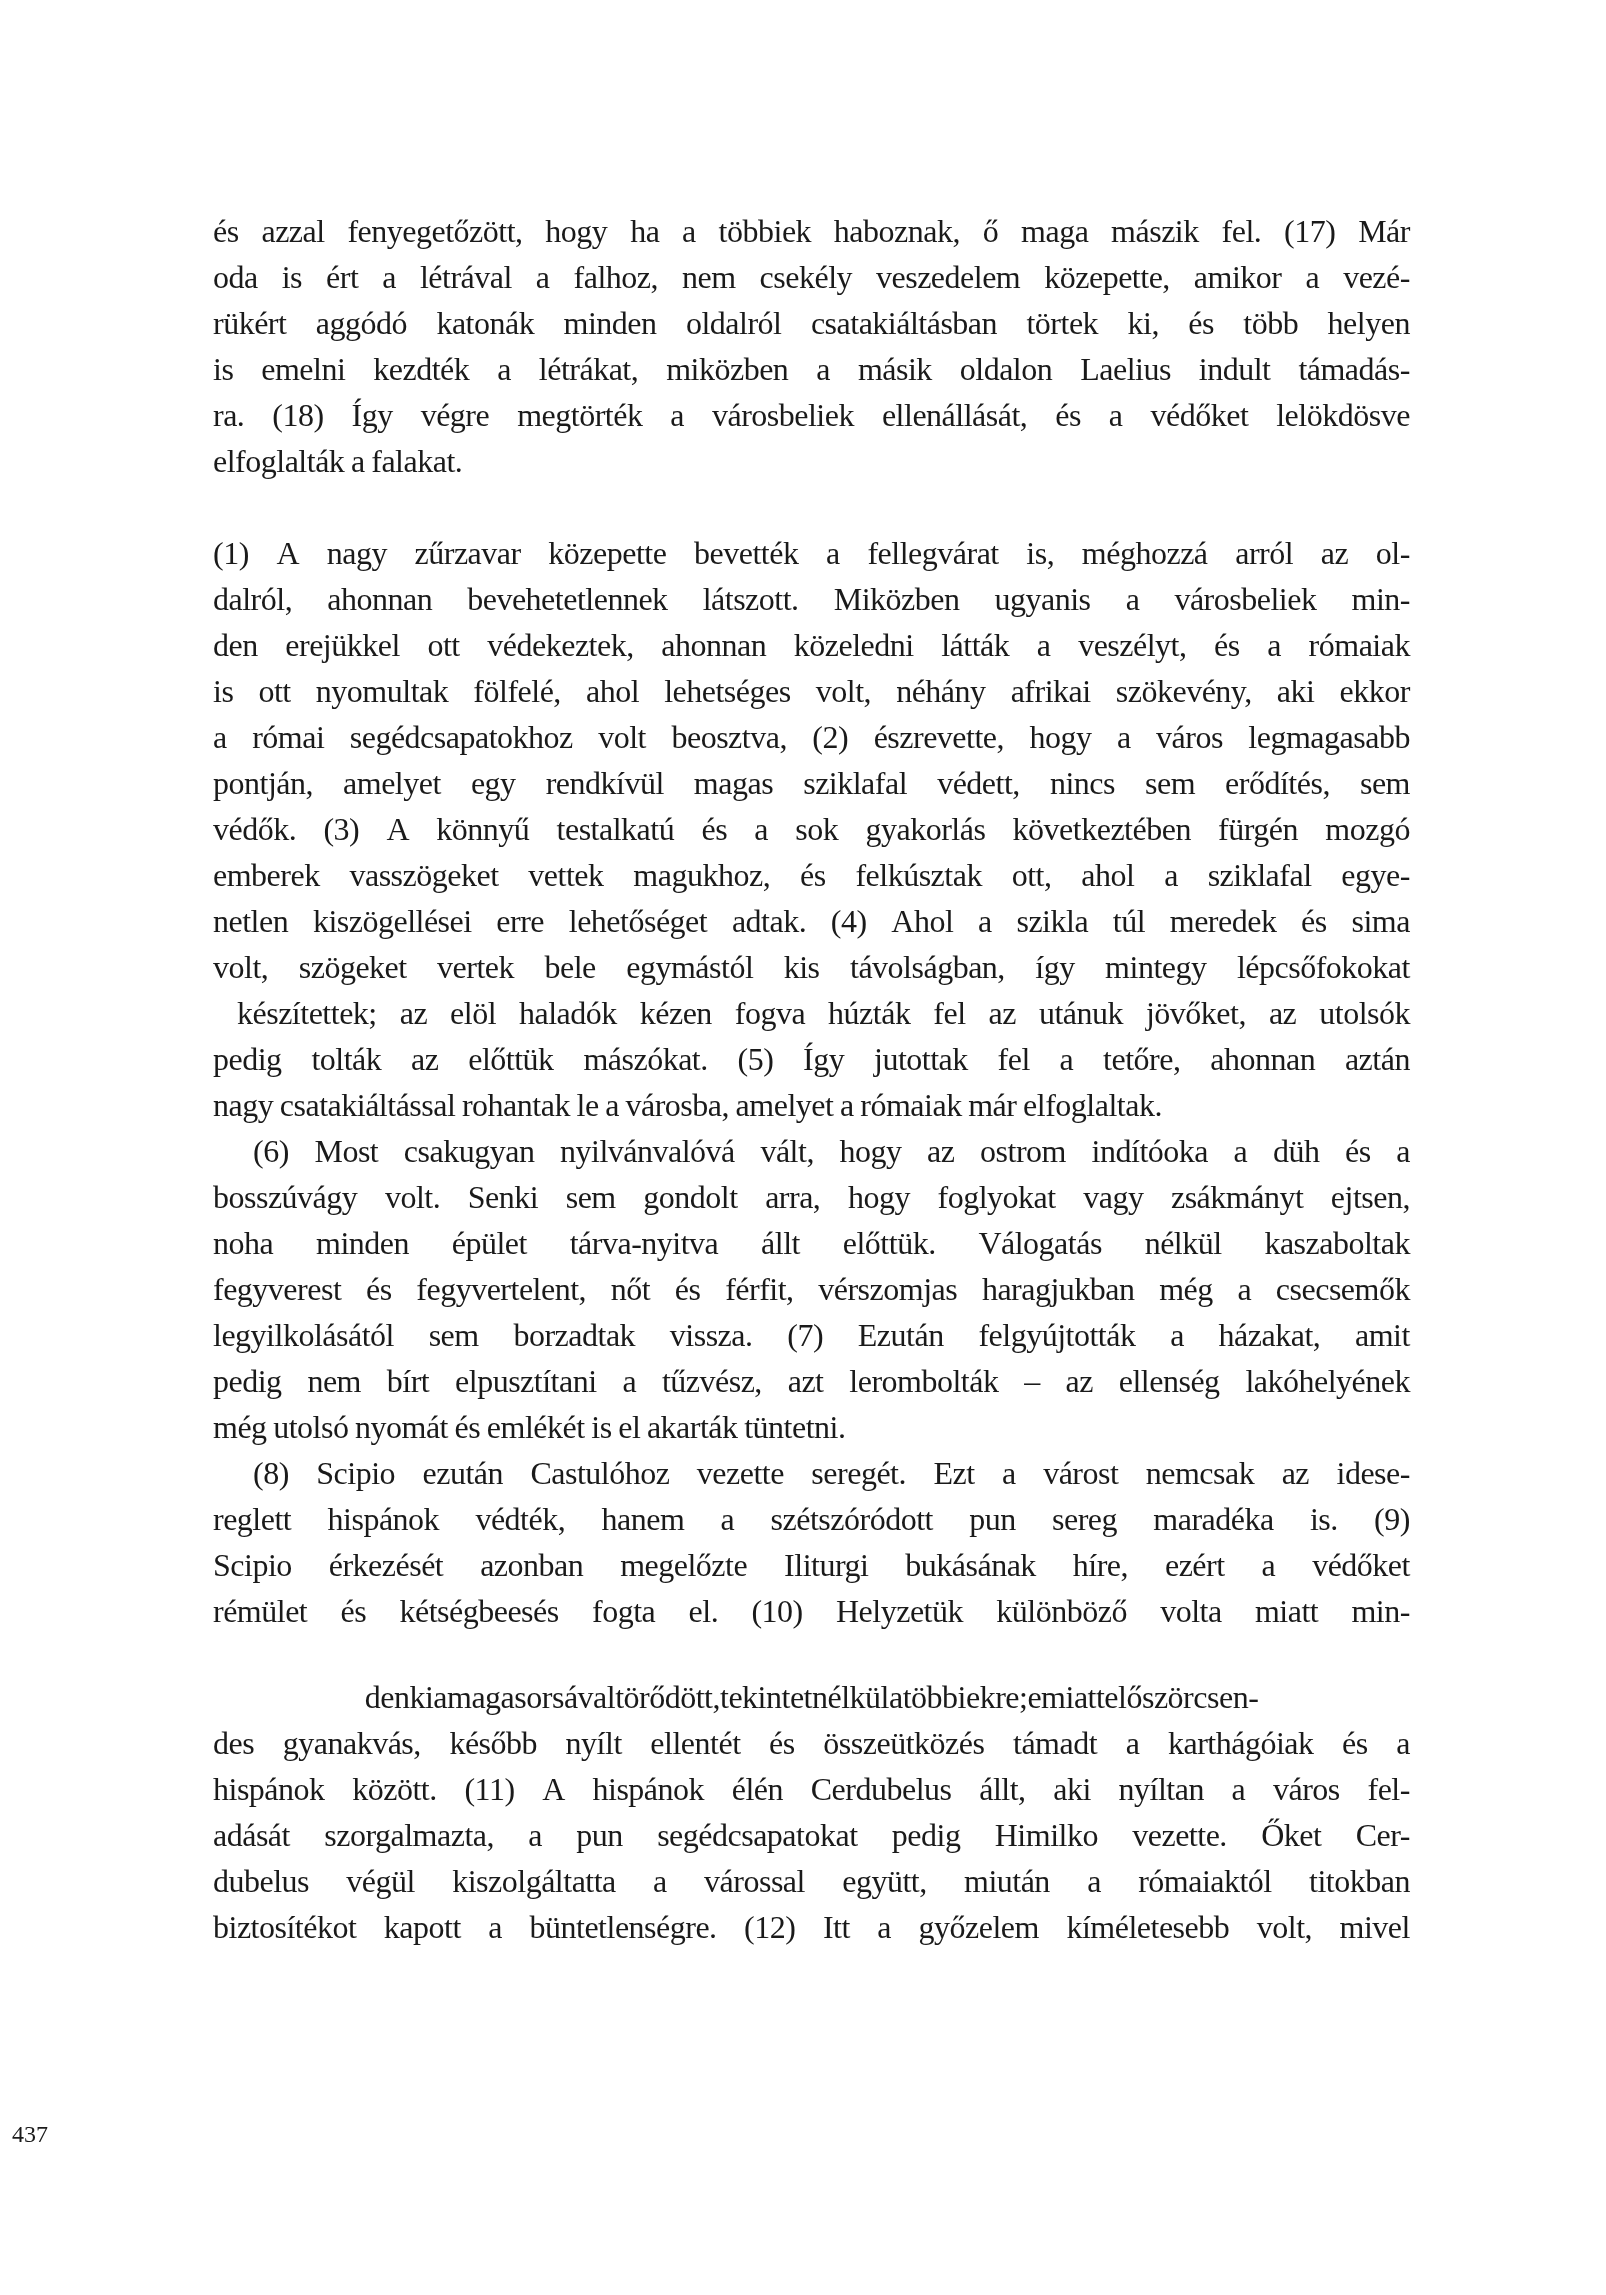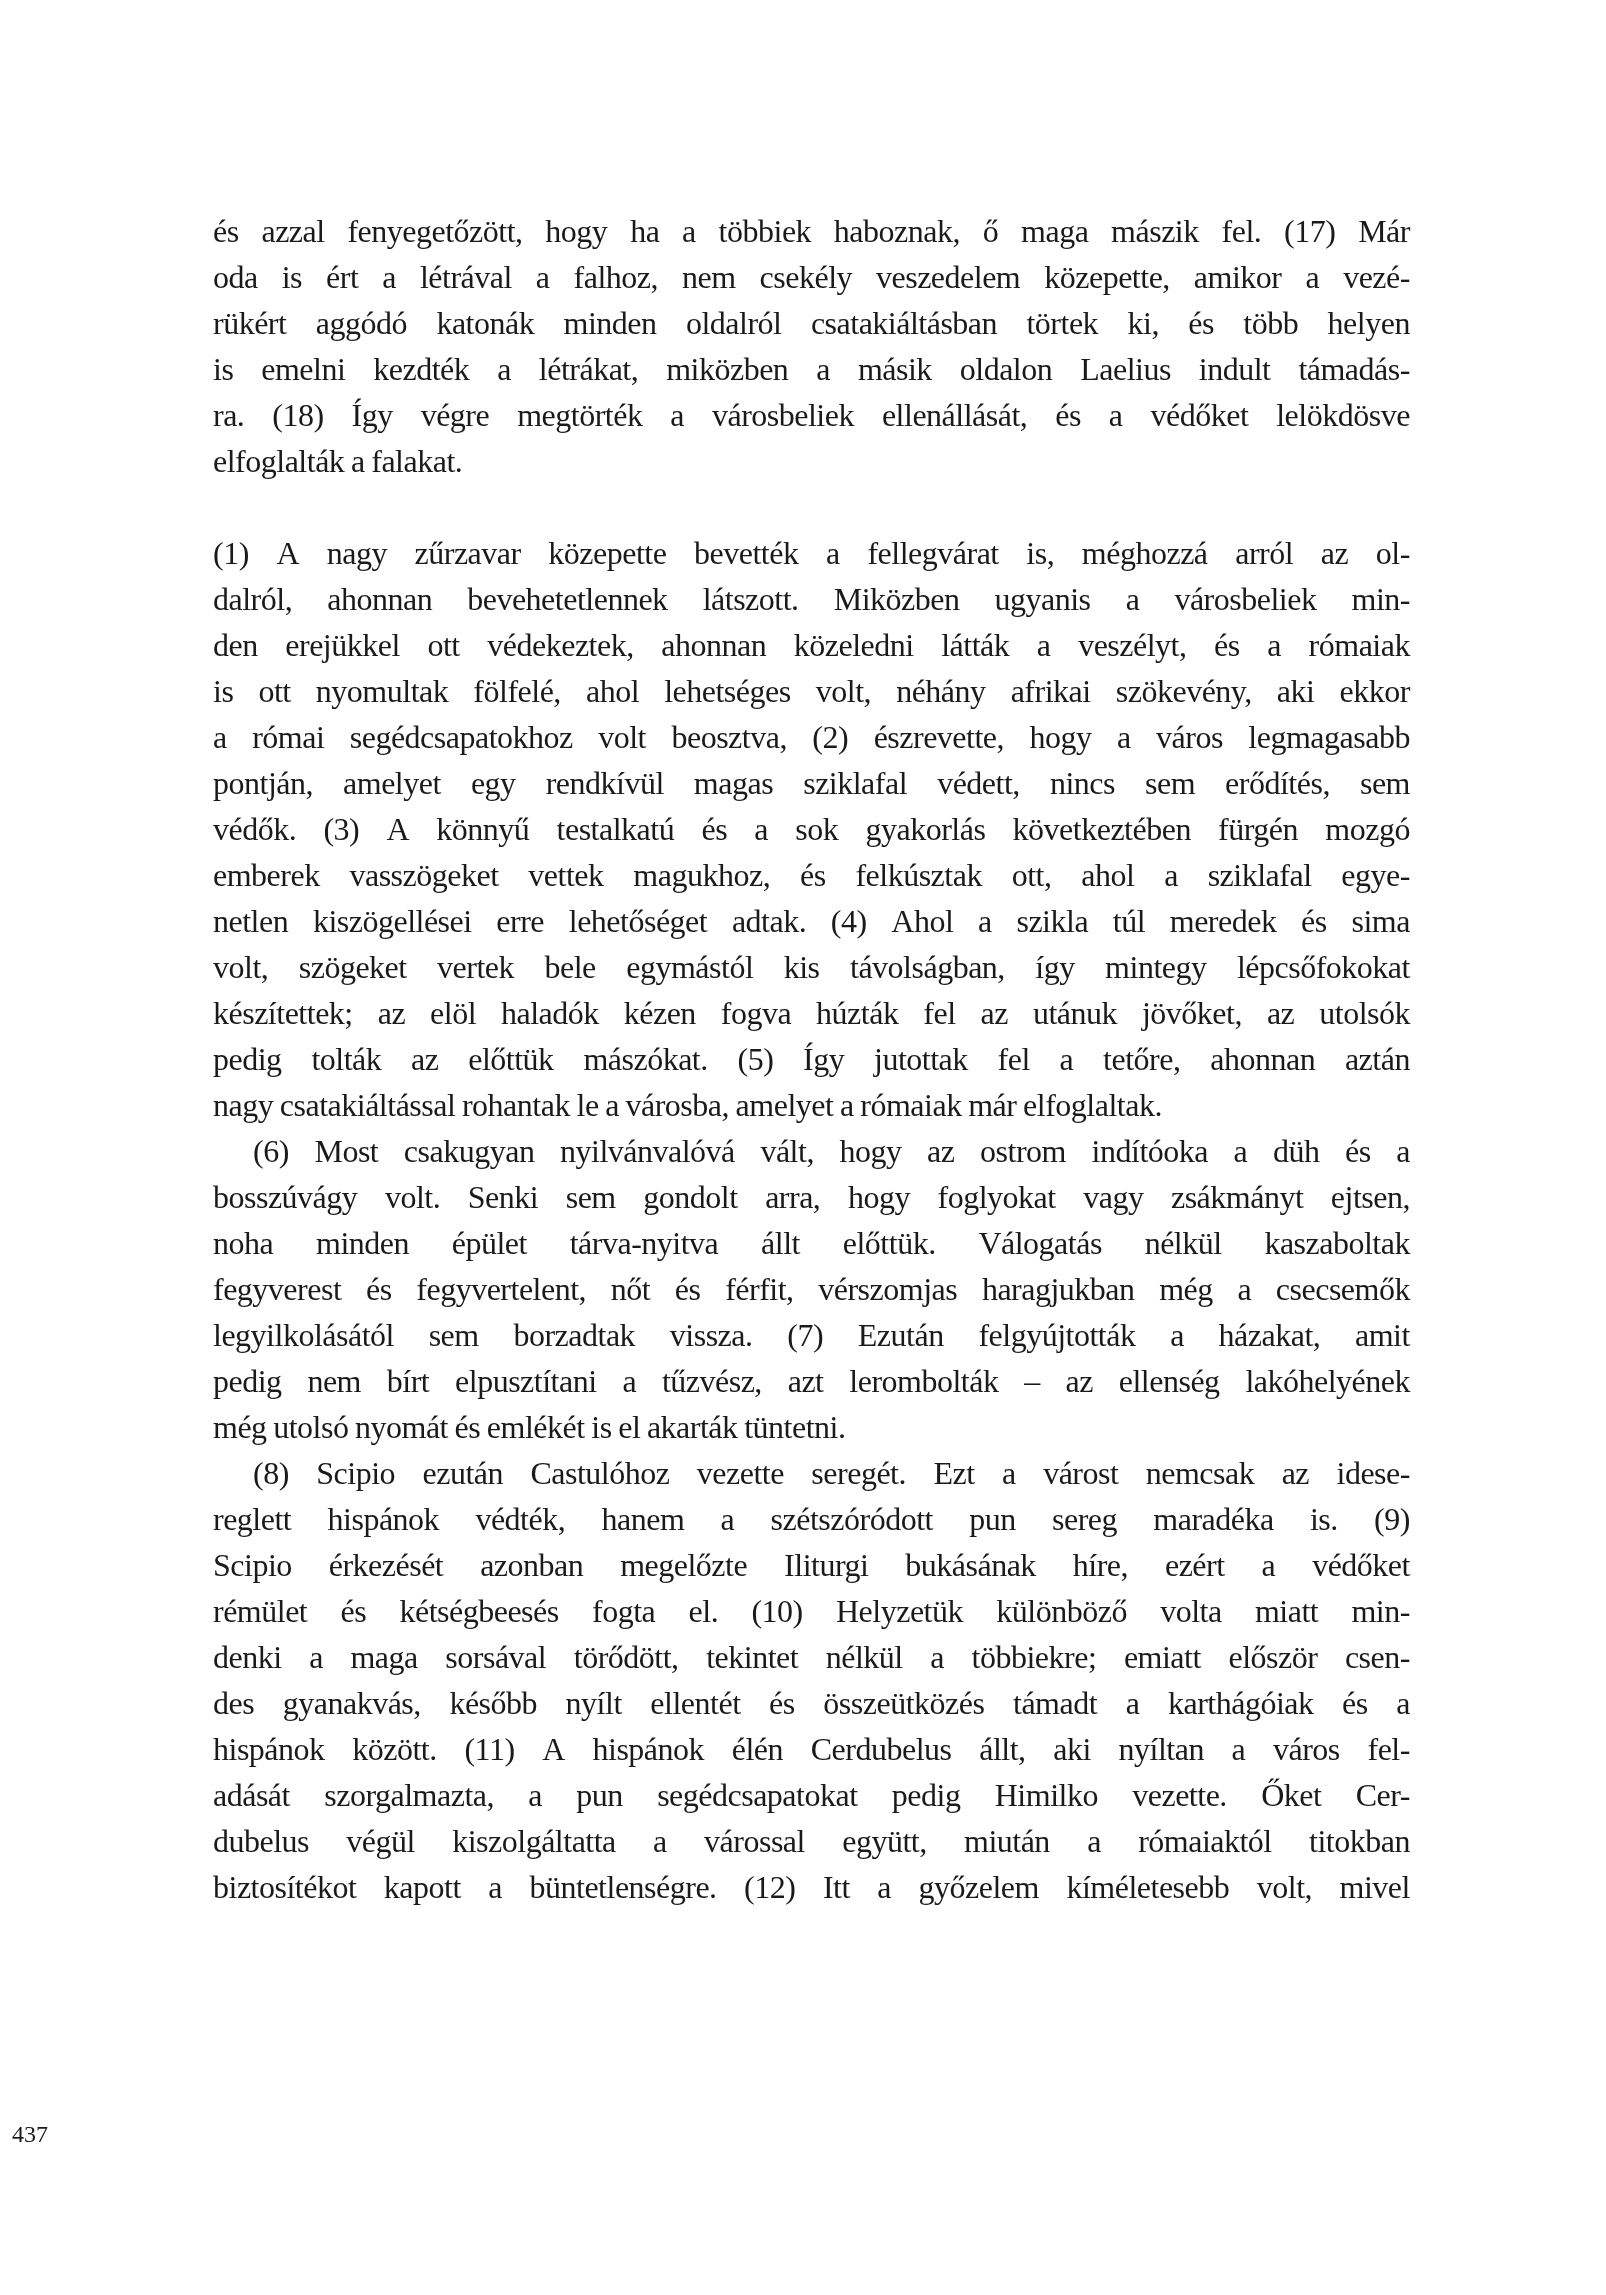--- a/index.html
+++ b/index.html
@@ -270,21 +270,21 @@
         <span>szögeket</span>
         <span>vertek</span>
         <span>bele</span>
         <span>egymástól</span>
         <span>kis</span>
         <span>távolságban,</span>
         <span>így</span>
         <span>mintegy</span>
         <span>lépcsőfokokat</span>
       </span>
-    <span class="line full" style="white-space: nowrap; display: flex; justify-content: space-between;">
+    <span class="line full" style="white-space: nowrap; display: flex; justify-content: space-between; margin-left: 24px;">
         <span>készítettek;</span>
         <span>az</span>
         <span>elöl</span>
         <span>haladók</span>
         <span>kézen</span>
         <span>fogva</span>
         <span>húzták</span>
         <span>fel</span>
         <span>az</span>
         <span>utánuk</span>
@@ -432,21 +432,21 @@
         <span>kétségbeesés</span>
         <span>fogta</span>
         <span>el.</span>
         <span>(10)</span>
         <span>Helyzetük</span>
         <span>különböző</span>
         <span>volta</span>
         <span>miatt</span>
         <span>min-</span>
       </span>
-    <span class="line full" style="white-space: nowrap; display: flex; justify-content: space-between;">
+    <span class="line full" style="white-space: nowrap; display: flex; justify-content: center; margin-top: 40px;">
         <span>denki</span>
         <span>a</span>
         <span>maga</span>
         <span>sorsával</span>
         <span>törődött,</span>
         <span>tekintet</span>
         <span>nélkül</span>
         <span>a</span>
         <span>többiekre;</span>
         <span>emiatt</span>

